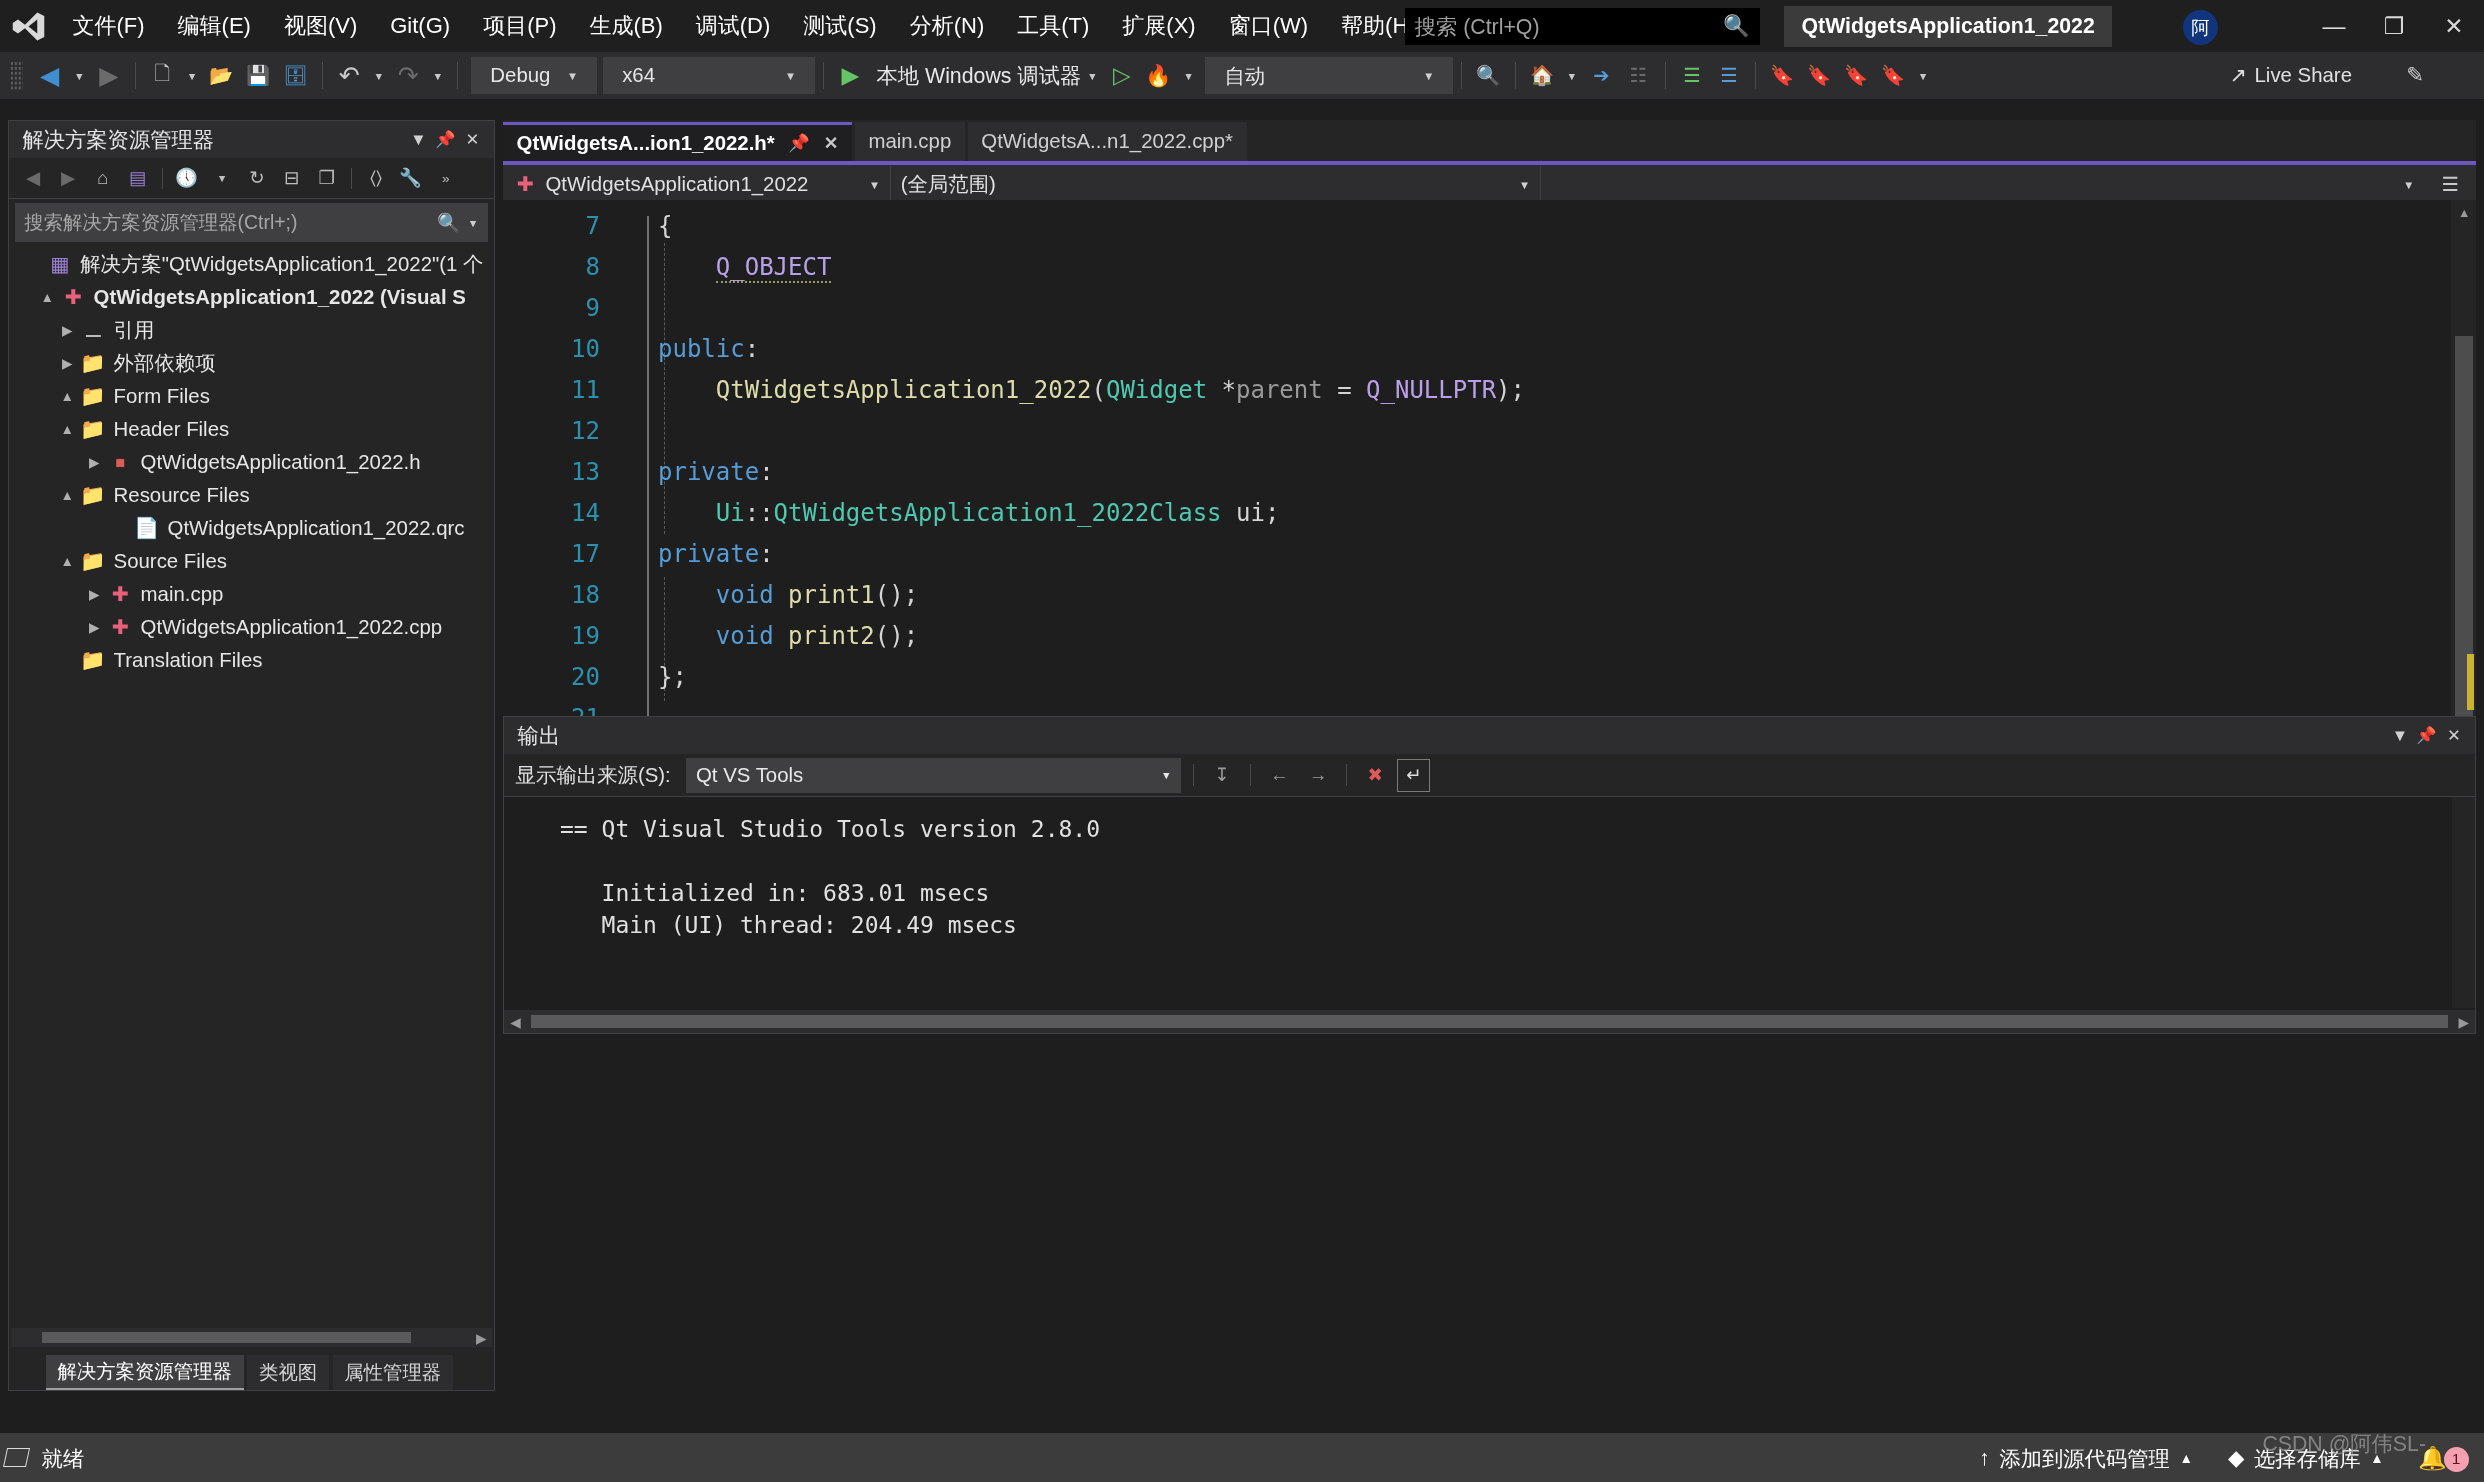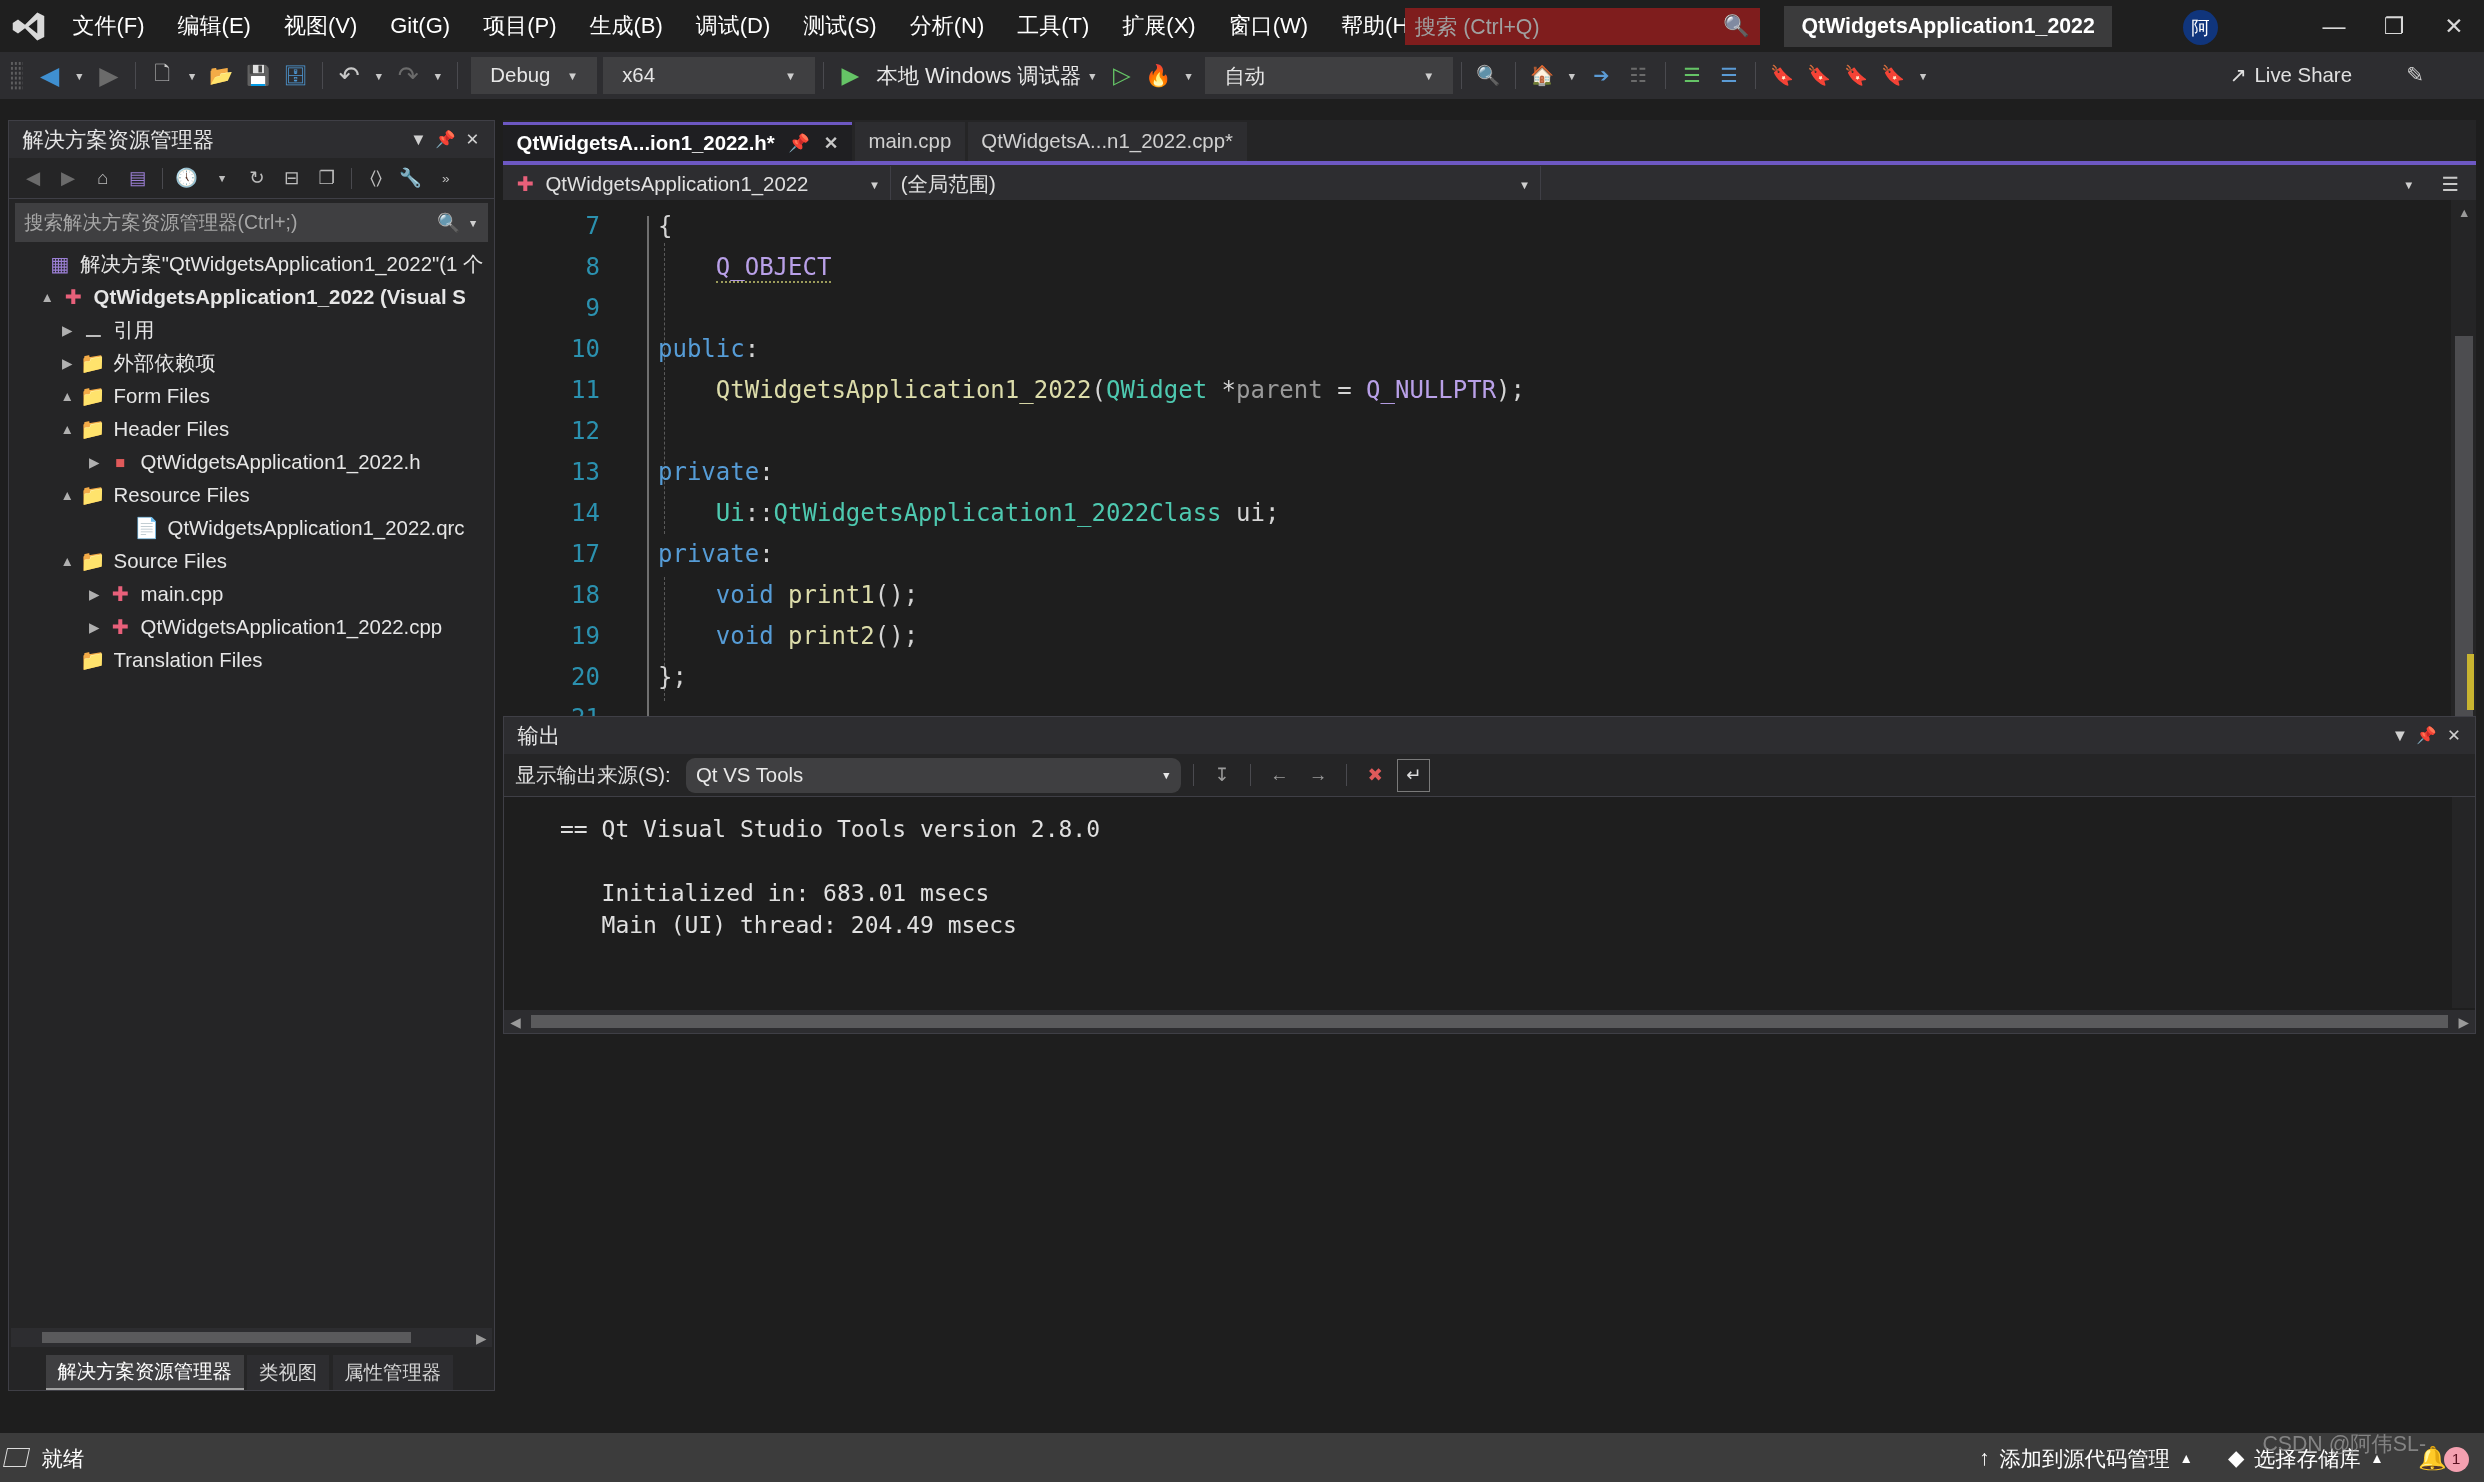--- a/index.html
+++ b/index.html
@@ -20,21 +20,21 @@
     width: 56px; height: 52px; display: flex; align-items: center; justify-content: center;
   }
   .vs-logo svg { width: 35px; height: 35px; }
   .menu { display: flex; align-items: center; height: 52px; }
   .menu-item {
     color: #ffffff; font-size: 22px; padding: 0 16.5px; line-height: 52px;
     white-space: nowrap; cursor: default;
   }
   .search-box {
     position: absolute; left: 1405px; top: 7.8px; width: 355px; height: 37px;
-    background: #7f1d1d; display: flex; align-items: center; padding: 0 9.7px;
+    background: #000000; display: flex; align-items: center; padding: 0 9.7px;
   }
   .search-box .ph { color: #a0a0a0; font-size: 21.3px; flex: 1; }
   .search-box .mag { color: #d0d0d0; font-size: 21.3px; }
   .title-chip {
     position: absolute; left: 1784px; top: 5.8px; height: 41px;
     background: #3b3b3c; color: #fff; font-size: 21.3px; font-weight: bold;
     display: flex; align-items: center; padding: 0 17.5px; white-space: nowrap;
   }
   .user-avatar {
     position: absolute; left: 2183px; top: 9.7px; width: 35px; height: 35px;
@@ -224,21 +224,21 @@
   }
   .out-header .t { flex: 1; }
   .out-header .hb { width: 27px; text-align: center; color: #d0d0d0; font-size: 16.5px; }
   .out-toolbar {
     height: 43px; background: #252526; display: flex; align-items: center;
     padding: 0 11.6px; gap: 5.8px; border-bottom: 1px solid #3f3f46;
   }
   .out-toolbar .lbl { color: #e0e0e0; font-size: 20.4px; margin-right: 9.7px; white-space: nowrap; }
   .out-combo {
     width: 495px; height: 35px; background: #3f3f41; display: flex; align-items: center;
-    justify-content: space-between; padding: 0 9.7px; color: #e8e8e8; font-size: 20.4px; border-radius: 9px;
+    justify-content: space-between; padding: 0 9.7px; color: #e8e8e8; font-size: 20.4px;
   }
   .out-combo .ar { font-size: 10.7px; }
   .out-tb-btn { width: 33px; height: 33px; display: flex; align-items: center;
                 justify-content: center; color: #9b9b9b; font-size: 18.4px; }
   .out-tb-btn.on { border: 1px solid #7a7a7a; color: #dcdcdc; }
   .out-body {
     position: absolute; top: 80px; left: 0; right: 23px; bottom: 25px;
     font-family: "DejaVu Sans Mono", monospace; font-size: 23px; color: #e0e0e0;
     line-height: 32px; padding: 15.5px 0 0 56px; white-space: pre; overflow: hidden;
   }

